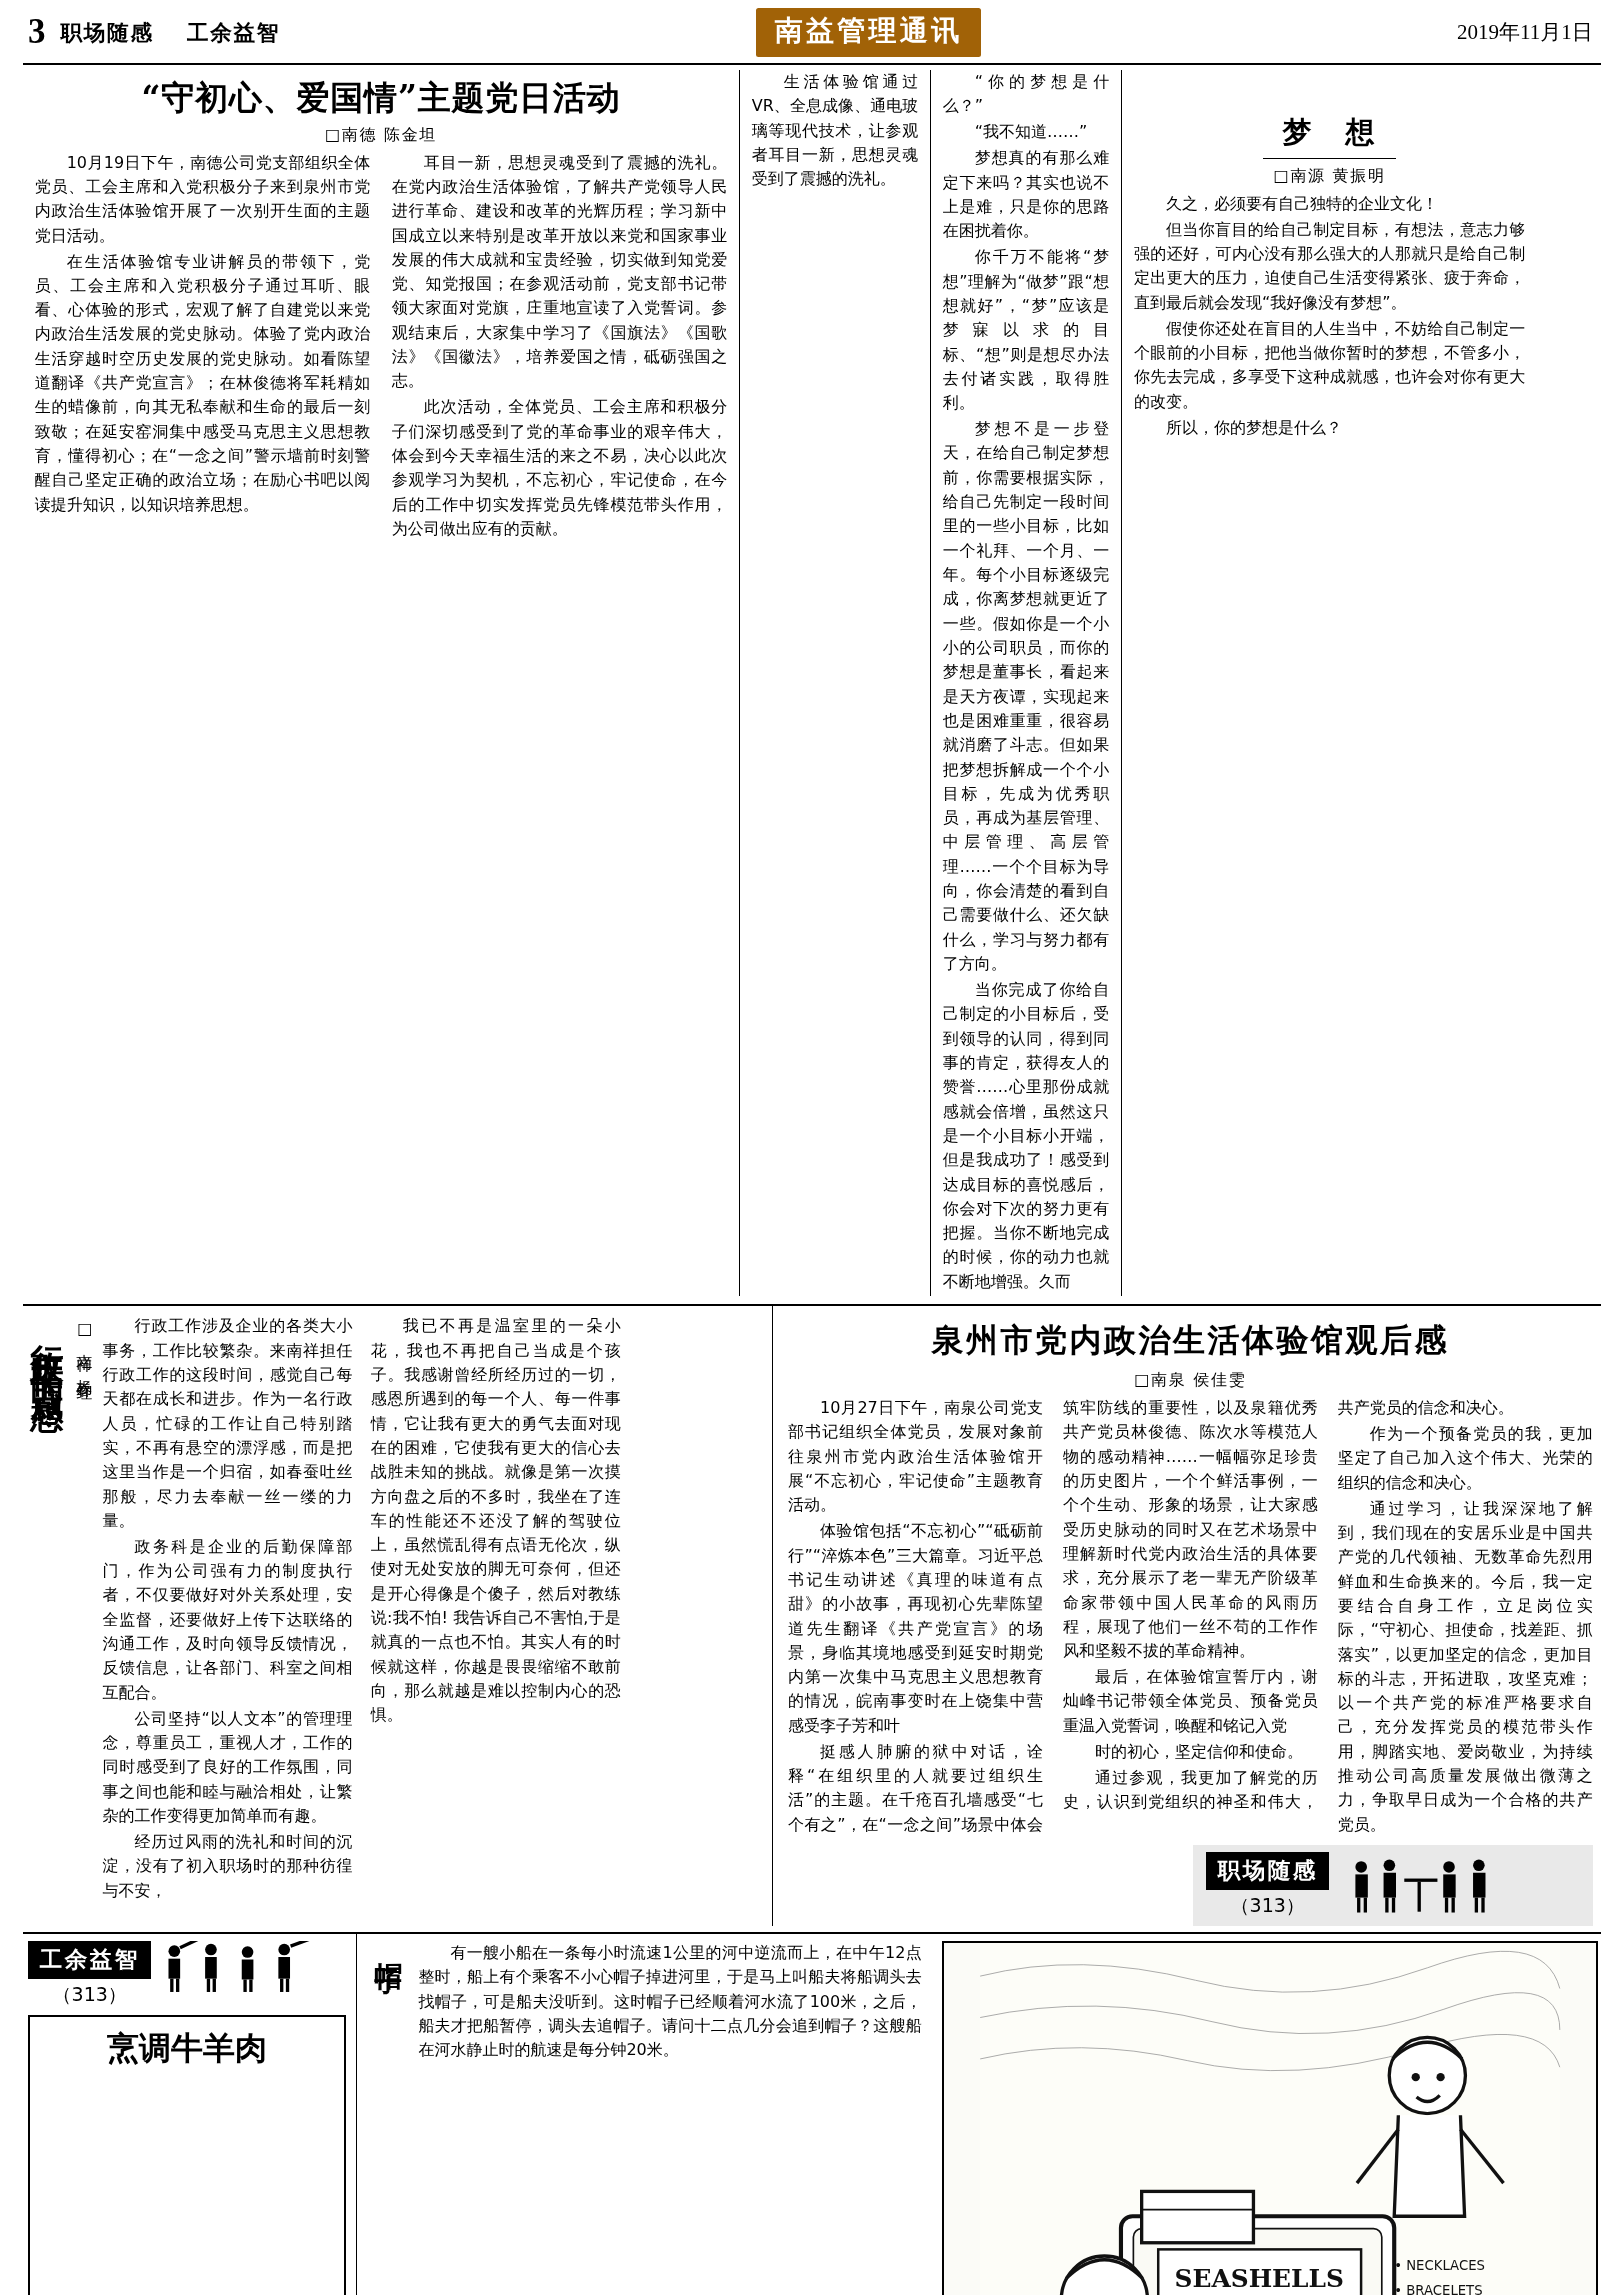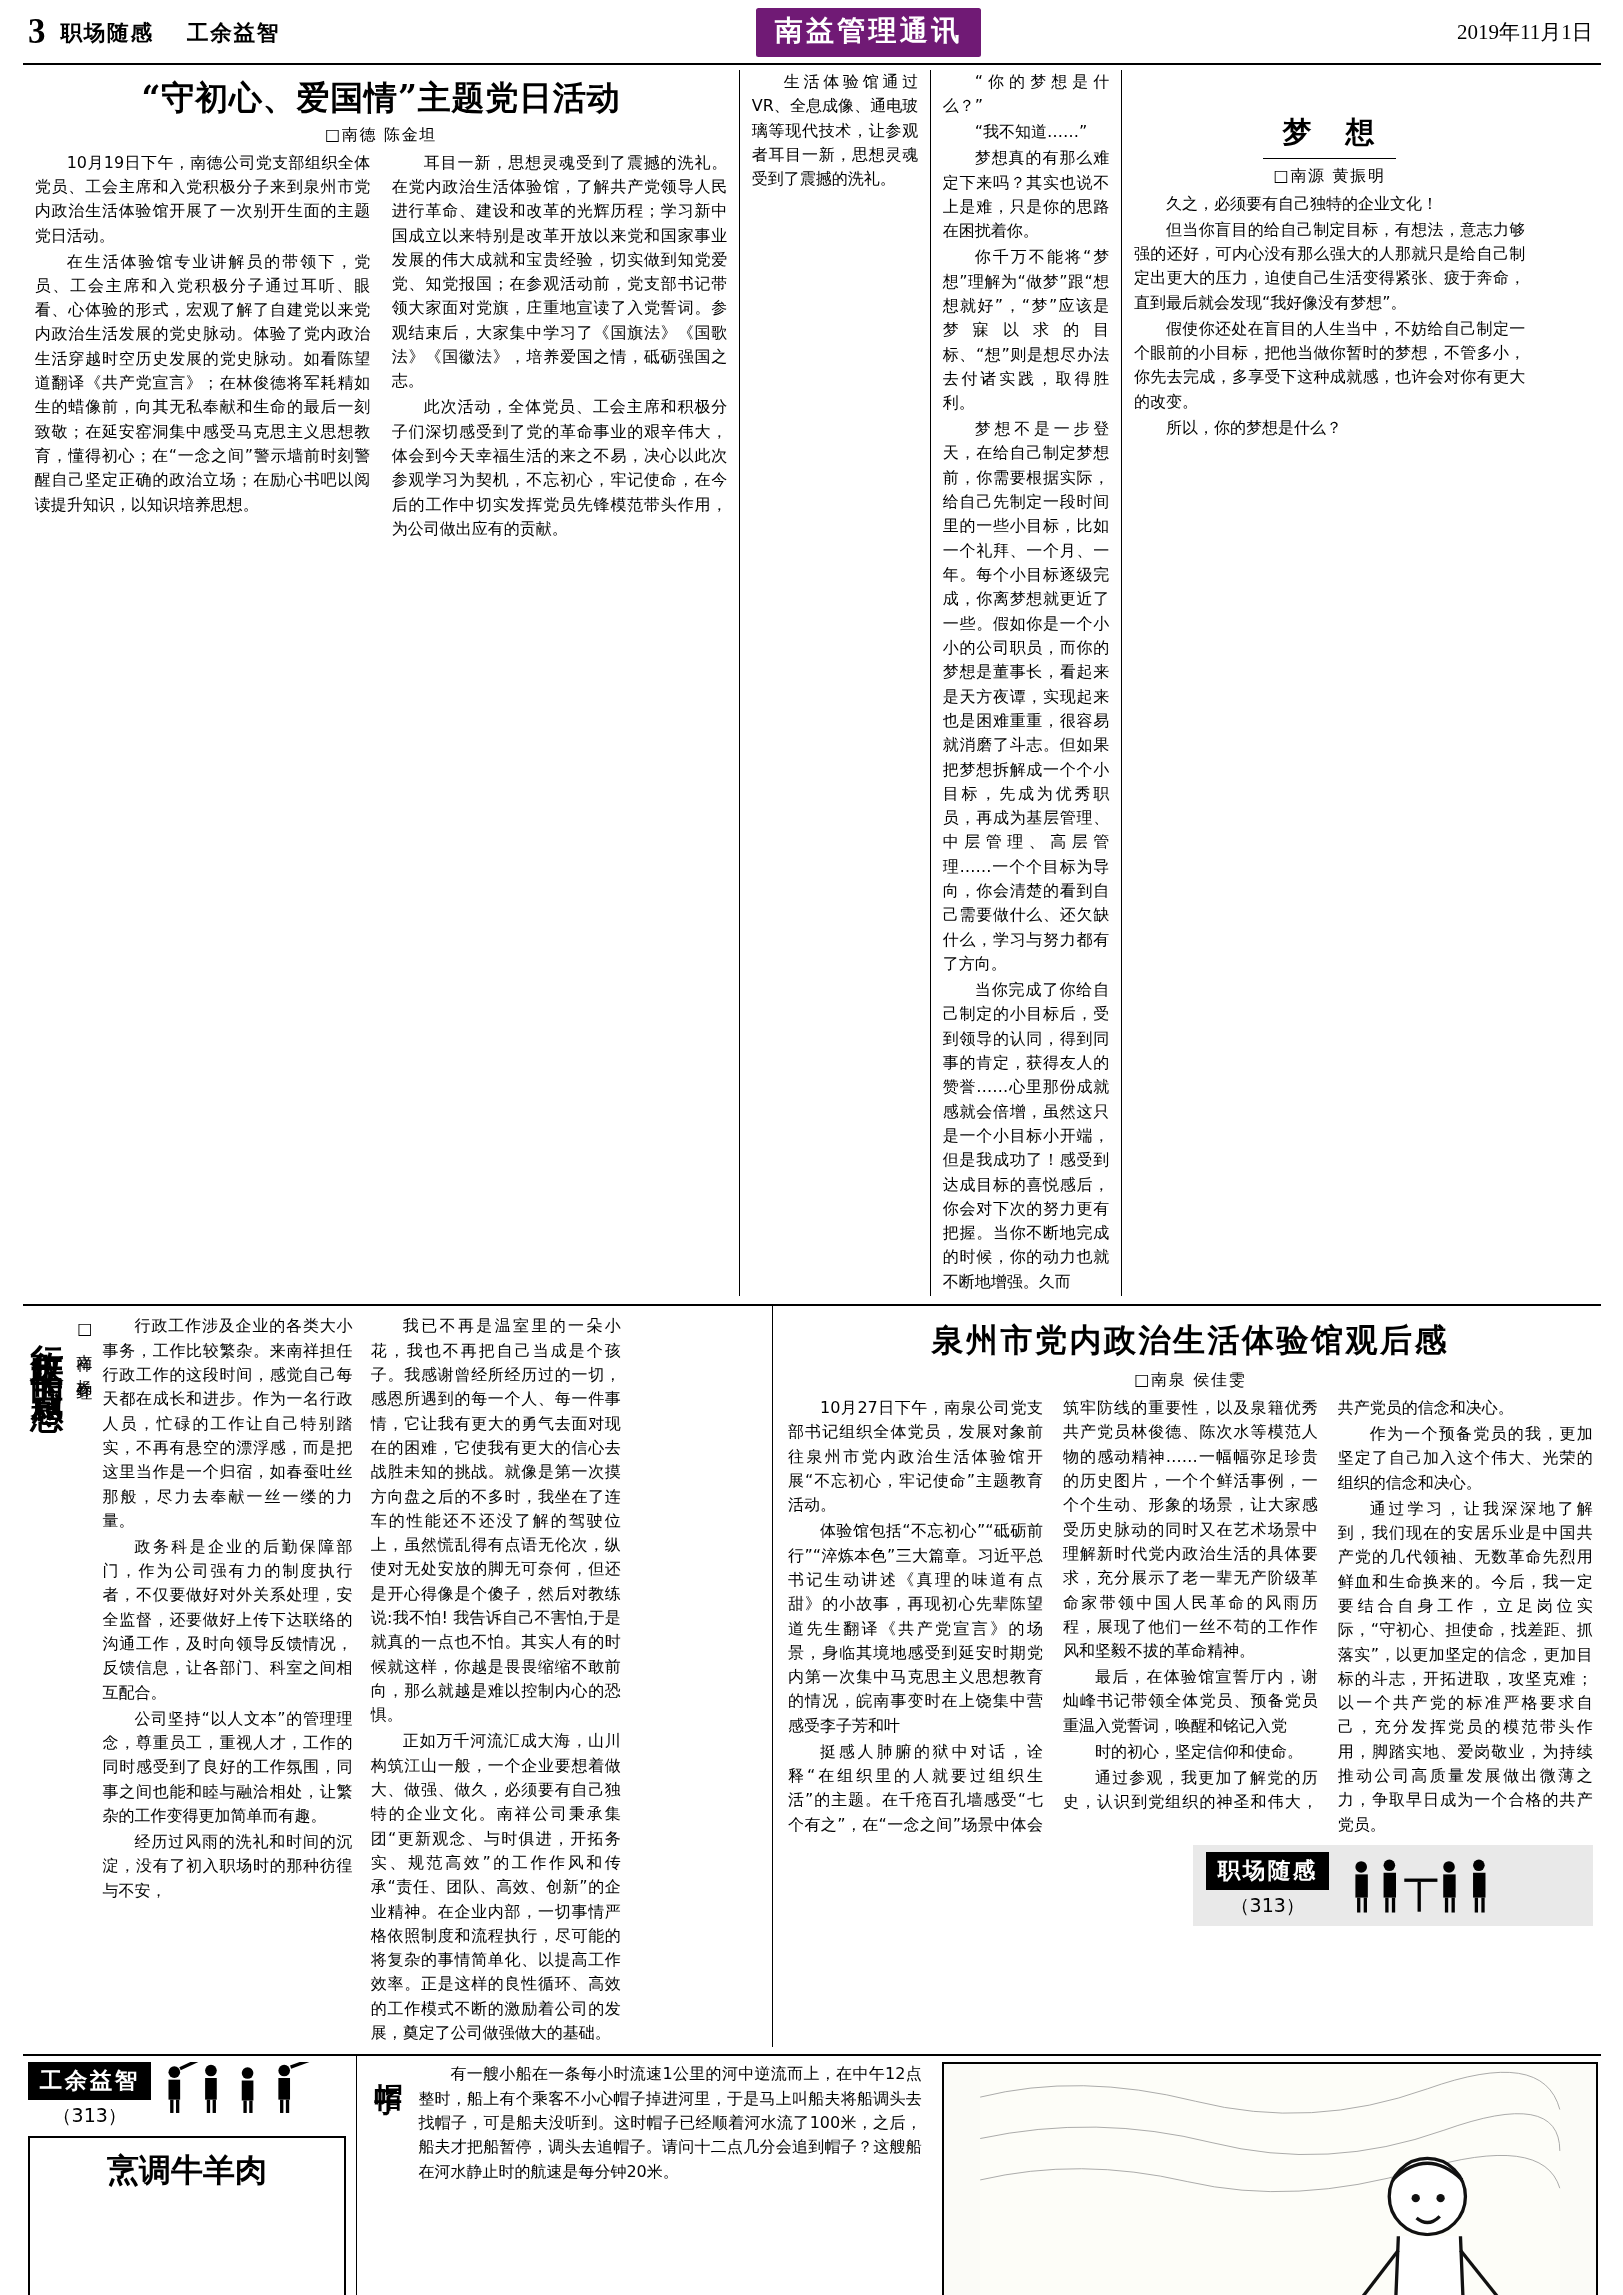--- a/index.html
+++ b/index.html
@@ -18,21 +18,21 @@
     display:flex; align-items:center; gap:15px;
     padding:10px 8.3px 8.3px 5px;
     border-bottom:2.5px solid #000;
     height:65px;
   }
   .pagenum { font-size:35px; font-weight:bold; font-family:"Liberation Serif", serif; }
   .mh-cat { font-size:21.6px; font-weight:bold; letter-spacing:1.7px; }
   .mh-cat2 { font-size:21.6px; font-weight:bold; letter-spacing:1.7px; margin-left:18.3px;}
   .mh-logo {
     margin:0 auto;
-    background:#701a75; color:#fff;
+    background:#a16207; color:#fff;
     font-size:28px; font-weight:bold;
     padding:4.2px 18.3px 6.7px 18.3px;
     letter-spacing:3.3px;
     font-family:"DejaVu Serif", serif;
     border-radius:2.5px;
   }
   .mh-date { font-size:21px; font-family:"Liberation Serif", serif; }
   p.body {
     font-size:16px; line-height:1.52; text-align:justify;
     text-indent:2em; margin:0 0 1.7px 0;
@@ -153,21 +153,20 @@
       </div>
       <div style="flex:1; display:flex; gap:18.3px; padding-left:8.3px;">
         <div style="width:250px;">
           <p class="body">行政工作涉及企业的各类大小事务，工作比较繁杂。来南祥担任行政工作的这段时间，感觉自己每天都在成长和进步。作为一名行政人员，忙碌的工作让自己特别踏实，不再有悬空的漂浮感，而是把这里当作是一个归宿，如春蚕吐丝那般，尽力去奉献一丝一缕的力量。</p>
           <p class="body">政务科是企业的后勤保障部门，作为公司强有力的制度执行者，不仅要做好对外关系处理，安全监督，还要做好上传下达联络的沟通工作，及时向领导反馈情况，反馈信息，让各部门、科室之间相互配合。</p>
           <p class="body">公司坚持“以人文本”的管理理念，尊重员工，重视人才，工作的同时感受到了良好的工作氛围，同事之间也能和睦与融洽相处，让繁杂的工作变得更加简单而有趣。</p>
           <p class="body">经历过风雨的洗礼和时间的沉淀，没有了初入职场时的那种彷徨与不安，</p>
         </div>
         <div style="width:250px;">
           <p class="body">我已不再是温室里的一朵小花，我也不再把自己当成是个孩子。我感谢曾经所经历过的一切，感恩所遇到的每一个人、每一件事情，它让我有更大的勇气去面对现在的困难，它使我有更大的信心去战胜未知的挑战。就像是第一次摸方向盘之后的不多时，我坐在了连车的性能还不还没了解的驾驶位上，虽然慌乱得有点语无伦次，纵使对无处安放的脚无可奈何，但还是开心得像是个傻子，然后对教练说:我不怕! 我告诉自己不害怕,于是就真的一点也不怕。其实人有的时候就这样，你越是畏畏缩缩不敢前向，那么就越是难以控制内心的恐惧。</p>
-          <p class="body">正如万千河流汇成大海，山川构筑江山一般，一个企业要想着做大、做强、做久，必须要有自己独特的企业文化。南祥公司秉承集团“更新观念、与时俱进，开拓务实、规范高效”的工作作风和传承“责任、团队、高效、创新”的企业精神。在企业内部，一切事情严格依照制度和流程执行，尽可能的将复杂的事情简单化、以提高工作效率。正是这样的良性循环、高效的工作模式不断的激励着公司的发展，奠定了公司做强做大的基础。</p>
         </div>
       </div>
     </div>
 
     <div style="flex:1; border-left:0.8px solid #000; padding:8.3px 8.3px 0 15px;">
       <h2 class="headline2" style="font-size:32px;">泉州市党内政治生活体验馆观后感</h2>
       <div class="byline">□南泉   侯佳雯</div>
       <div class="three-col">
         <p class="body">10月27日下午，南泉公司党支部书记组织全体党员，发展对象前往泉州市党内政治生活体验馆开展“不忘初心，牢记使命”主题教育活动。</p>
         <p class="body">体验馆包括“不忘初心”“砥砺前行”“淬炼本色”三大篇章。习近平总书记生动讲述《真理的味道有点甜》的小故事，再现初心先辈陈望道先生翻译《共产党宣言》的场景，身临其境地感受到延安时期党内第一次集中马克思主义思想教育的情况，皖南事变时在上饶集中营感受李子芳和叶</p>

